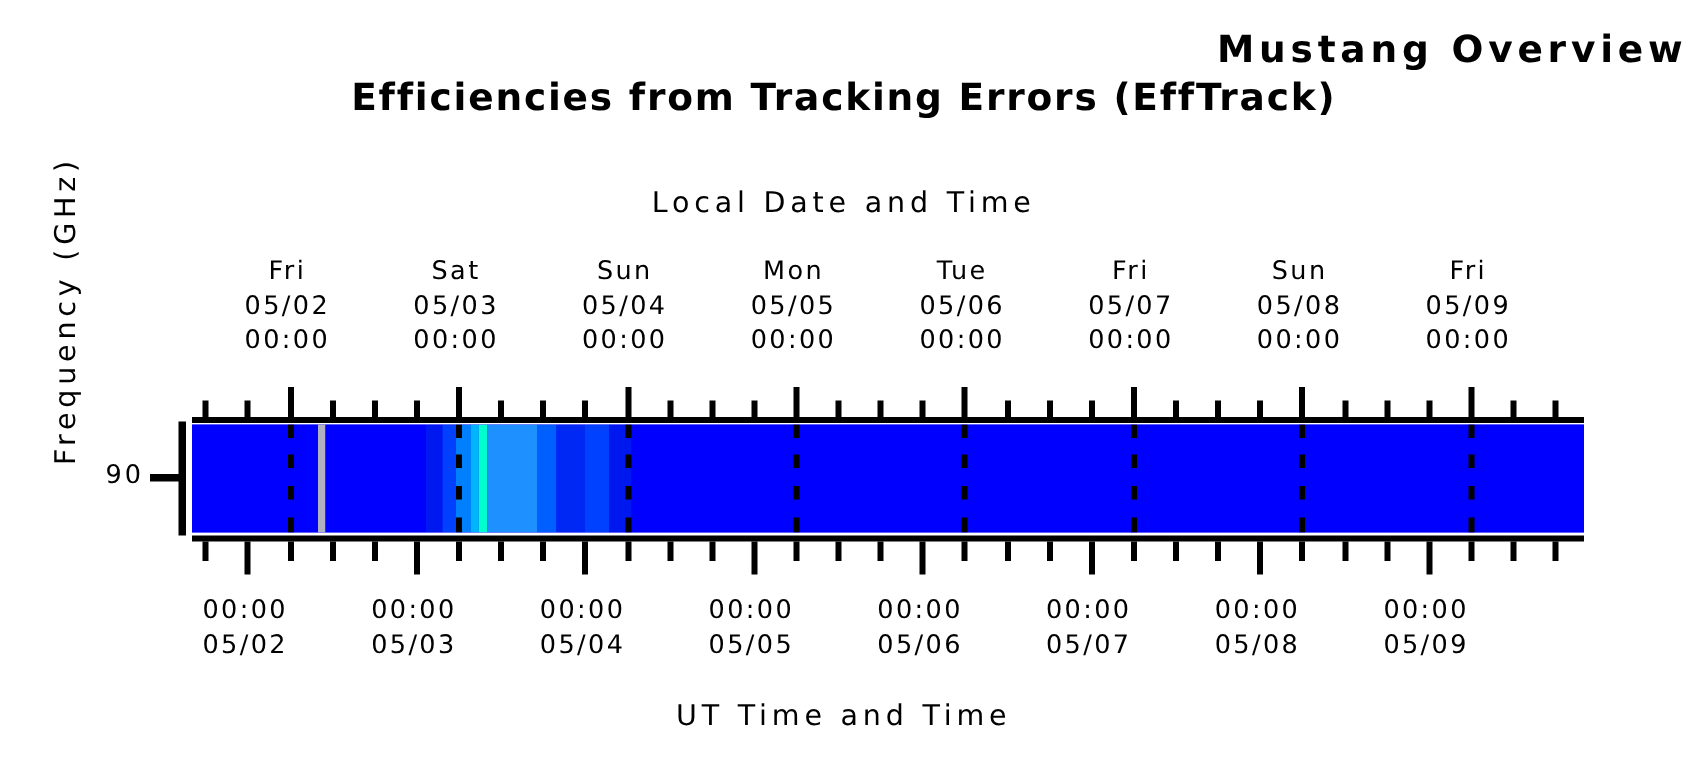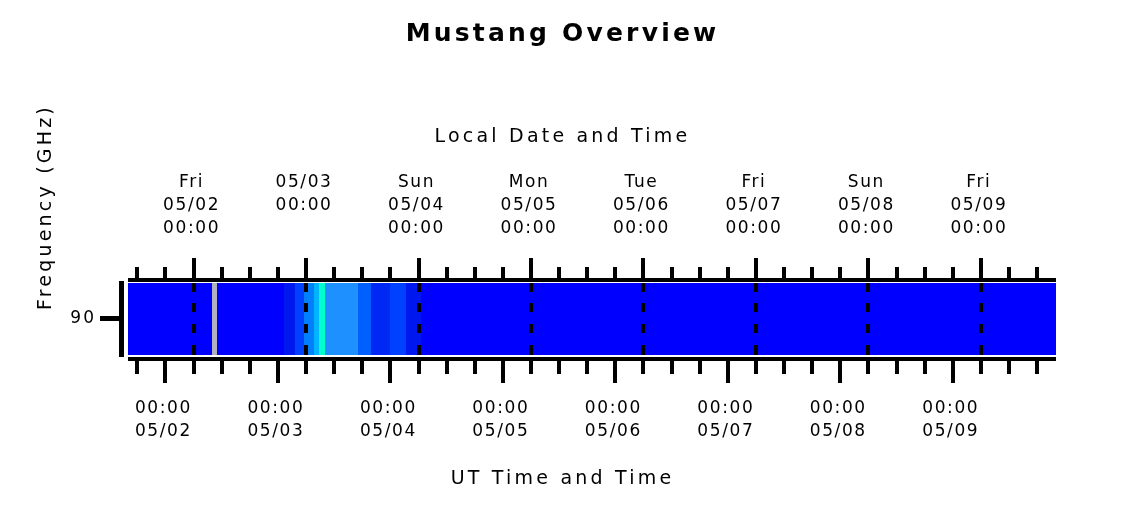--- a/index.html
+++ b/index.html
@@ -8,20 +8,21 @@
     font-family:"DejaVu Sans","Liberation Sans",sans-serif;
     color:#000000;overflow:hidden;position:relative;
   }
   .page{position:relative;width:1125px;height:506px;}
 
   
   .title-block{position:absolute;left:0;top:18px;width:1125px;text-align:center;}
   .title-main{
     font-size:25px;font-weight:bold;letter-spacing:3.2px;line-height:30px;
     white-space:nowrap;
+    text-align:right;
   }
   .title-sub{
     font-size:25px;font-weight:bold;letter-spacing:1.2px;line-height:34px;
     white-space:nowrap;
   }
 
   
   .axis-caption{
     position:absolute;width:1125px;text-align:center;
     font-size:19px;letter-spacing:3.2px;white-space:nowrap;
@@ -78,39 +79,41 @@
   }
   .tlabel span{display:block;}
 </style>
 </head>
 <body>
 
 <div class="page">
 
   <div class="title-block">
     <div class="title-main">Mustang Overview</div>
+    <div class="title-sub">Efficiencies from Tracking Errors (EffTrack)</div>
   </div>
 
   <div class="axis-caption" id="top-caption">Local Date and Time</div>
 
   <div class="axis-caption" id="bottom-caption">UT Time and Time</div>
 
   <div class="ylabel">Frequency (GHz)</div>
 
   <div class="ytick-label">90</div>
   <div class="ytick-line"></div>
   <div class="yaxis-bar"></div>
 
   <div class="tlabels" id="top-labels">
       <div class="tlabel" style="left: 131.568px; width: 120px;">
         <span>Fri</span>
         <span>05/02</span>
         <span>00:00</span>
       </div>
       <div class="tlabel" style="left: 244.042px; width: 120px;">
+        <span>Sat</span>
         <span>05/03</span>
         <span>00:00</span>
       </div>
       <div class="tlabel" style="left: 356.515px; width: 120px; text-align: center;">
         <span>Sun</span>
         <span>05/04</span>
         <span>00:00</span>
       </div>
       <div class="tlabel" style="left: 468.989px; width: 120px;">
         <span>Mon</span>

